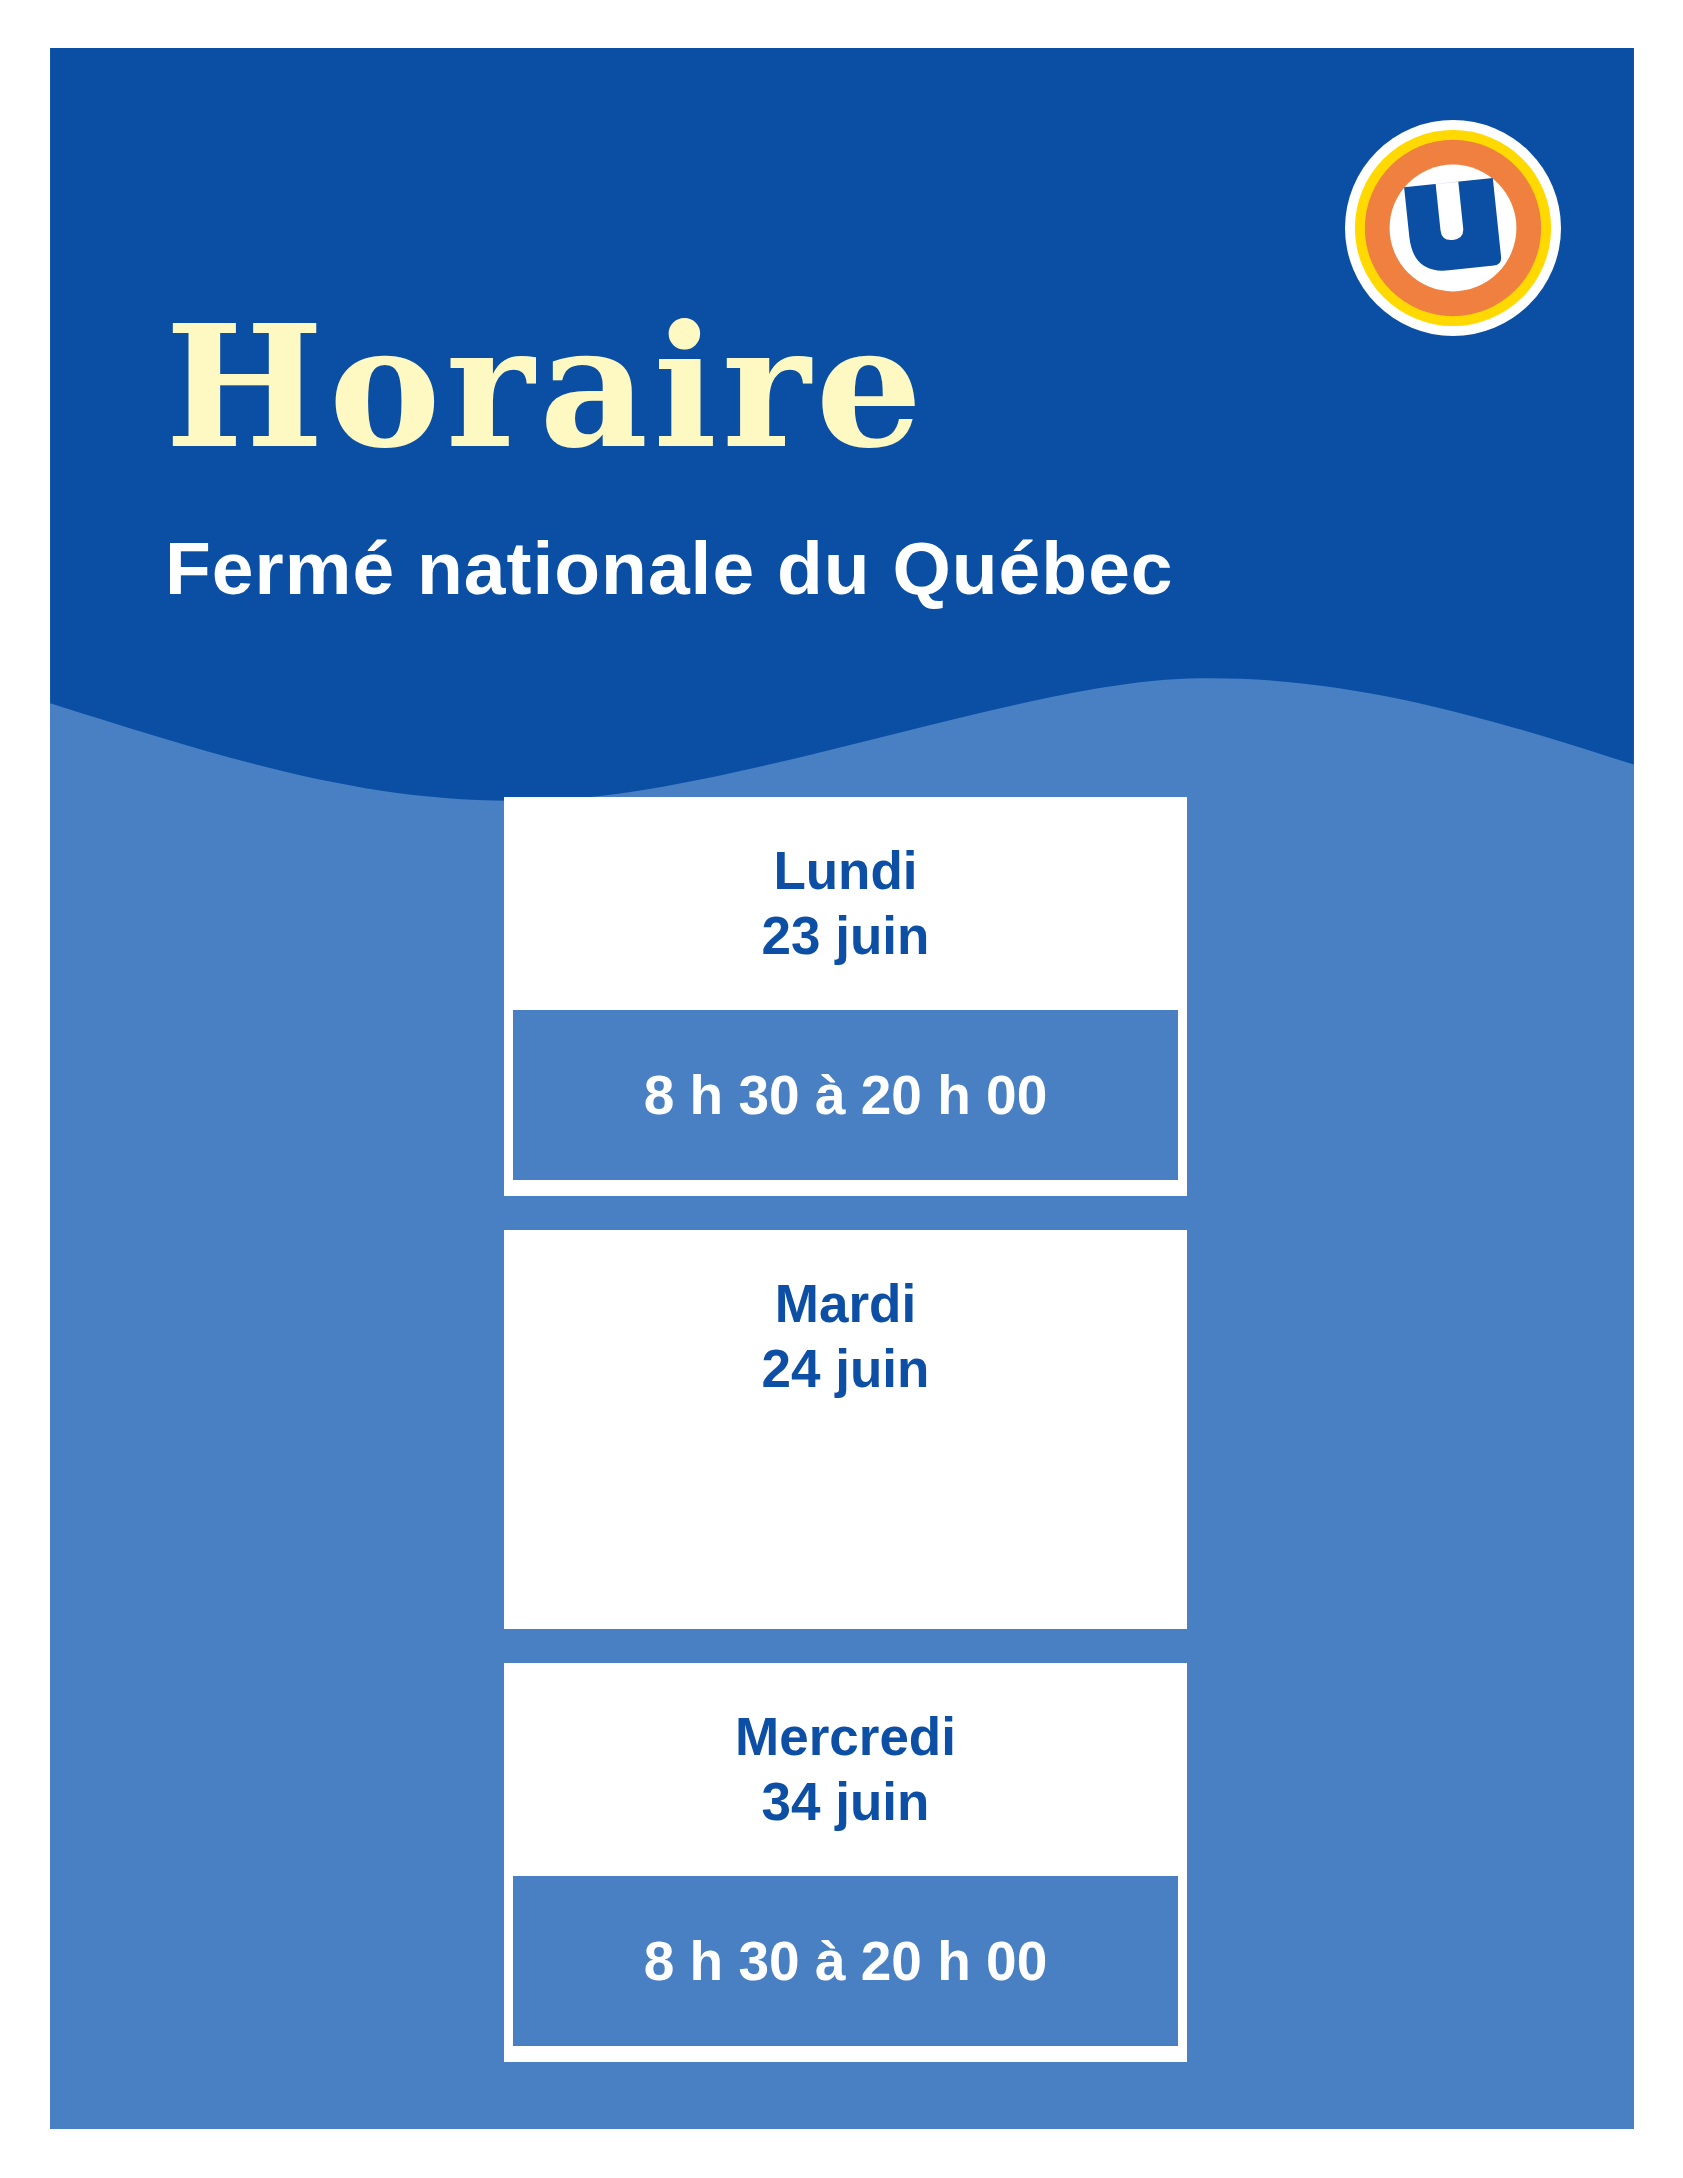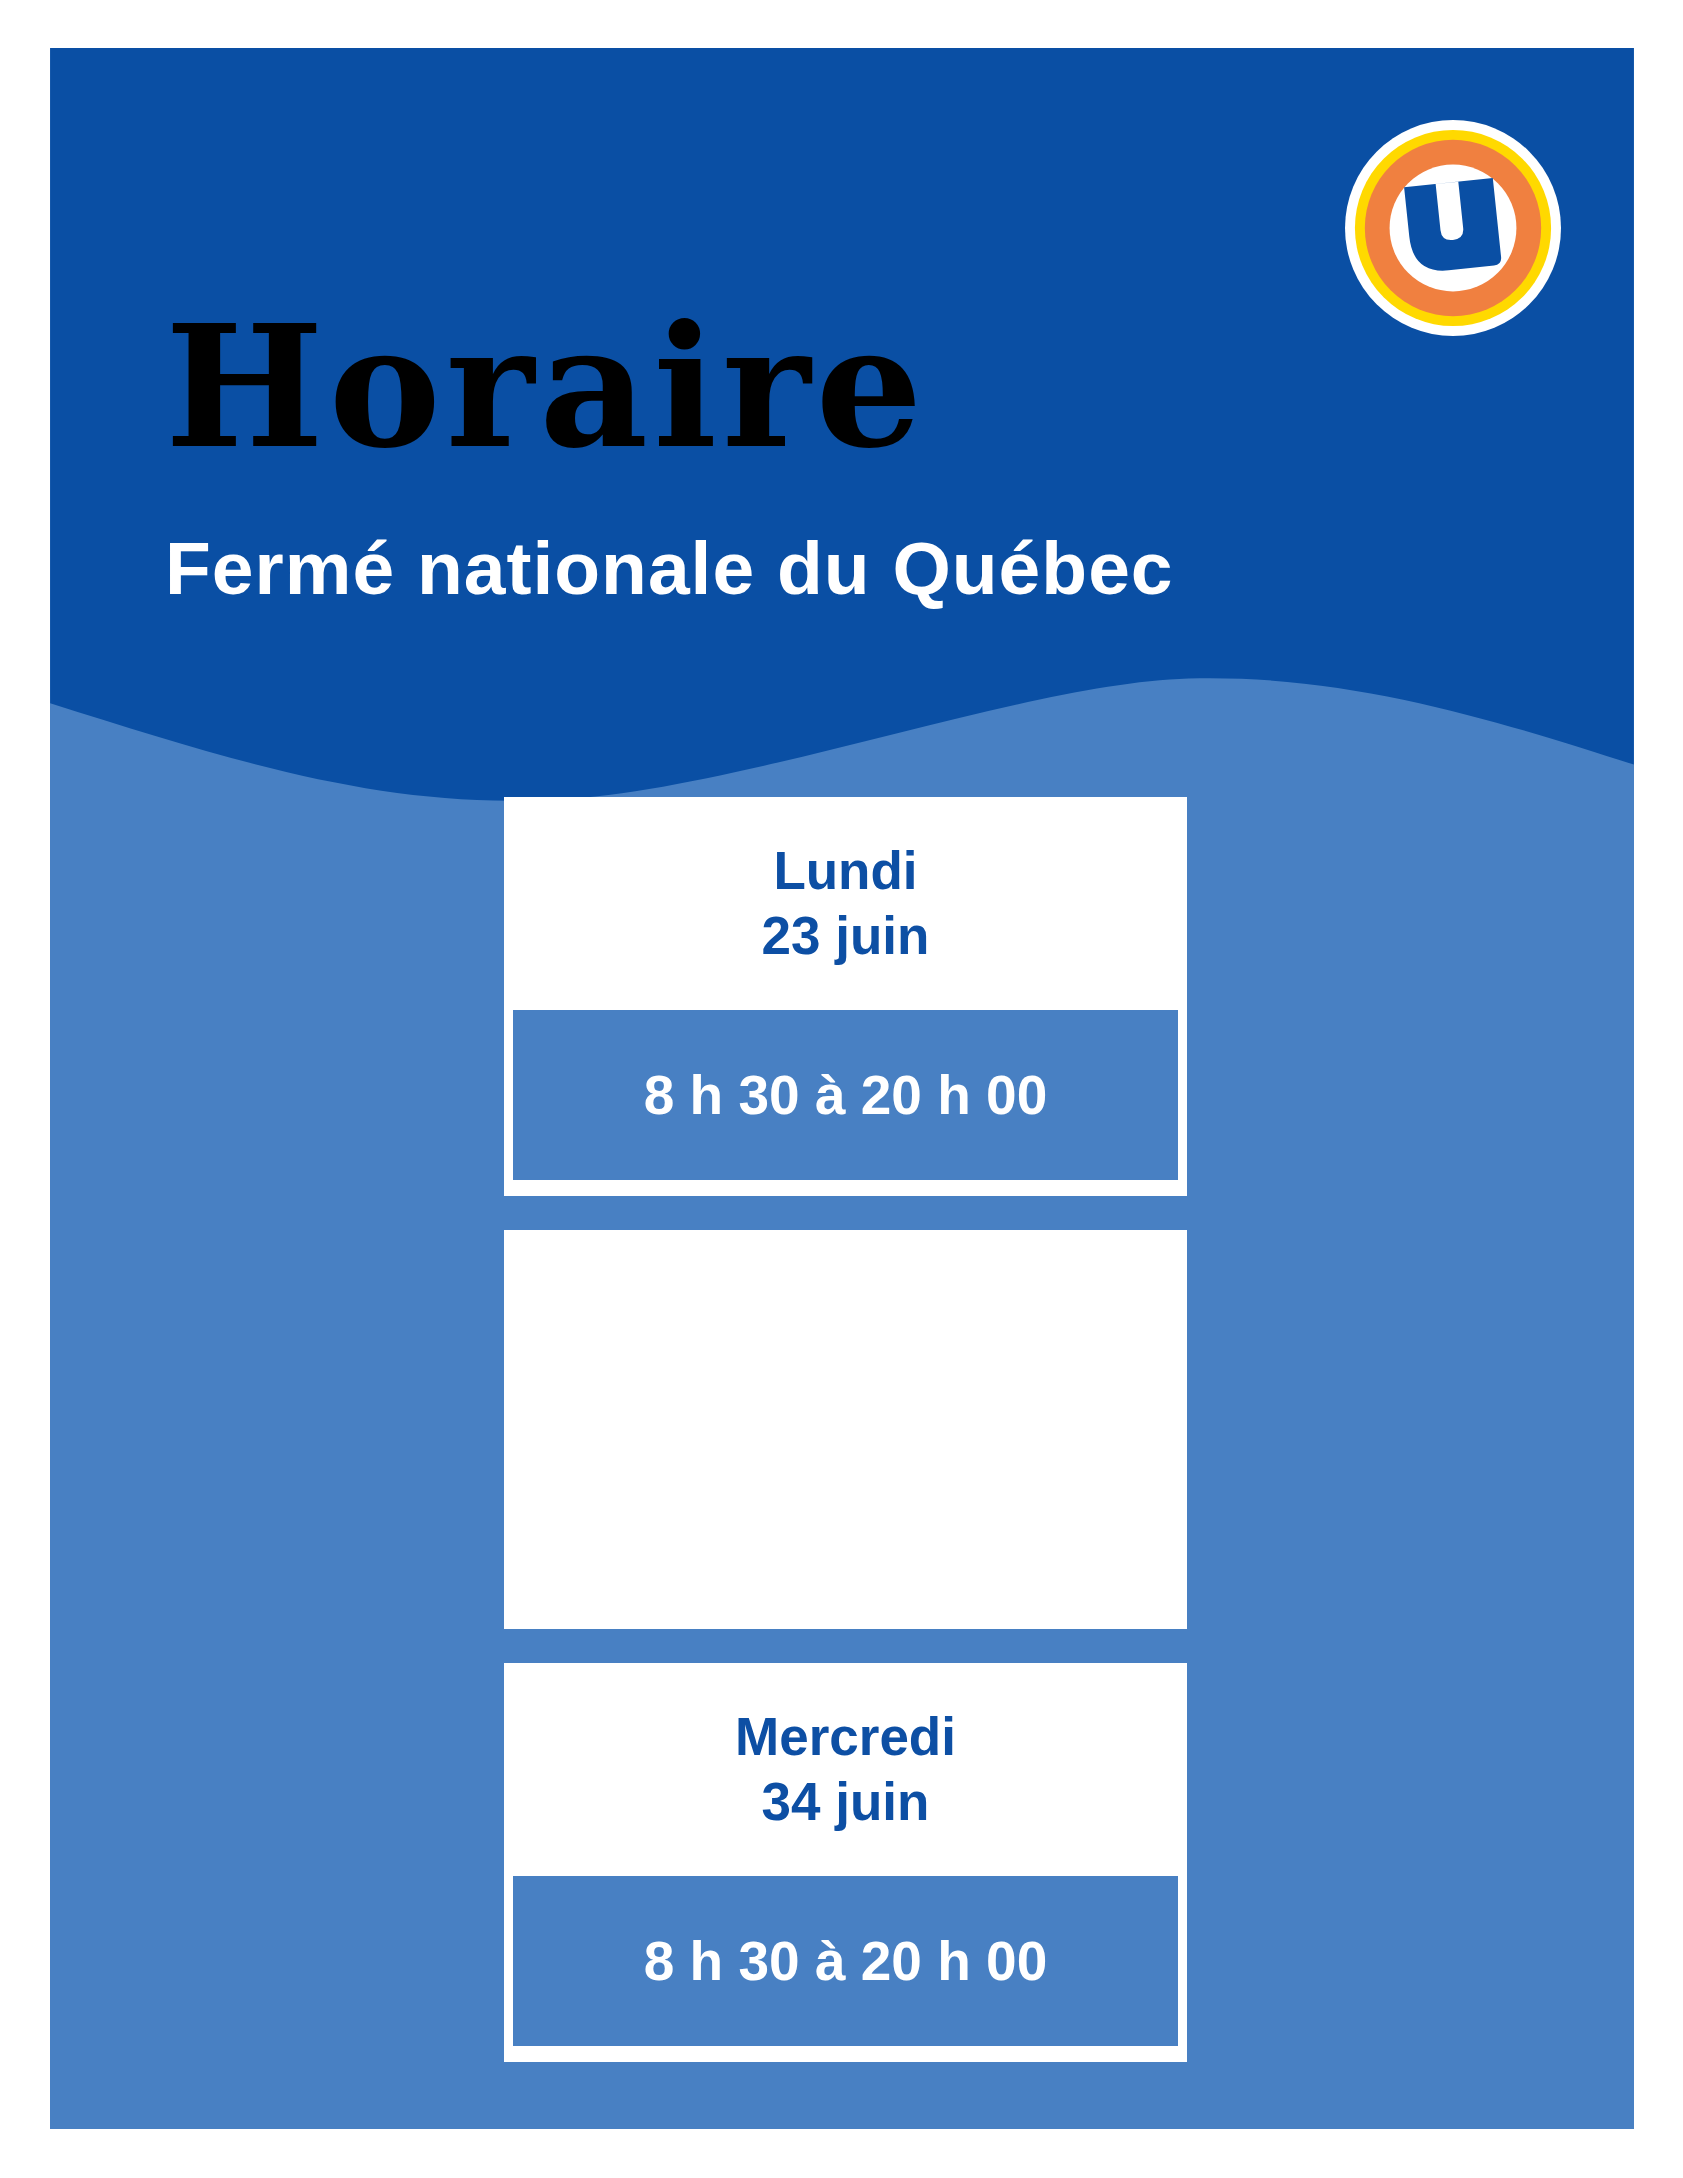--- a/index.html
+++ b/index.html
@@ -11,21 +11,21 @@
   }
   .poster {
     position: absolute; left: 50px; top: 48px;
     width: 1584px; height: 2081px;
     background: #4880C3;
     overflow: hidden;
   }
   .wave { position: absolute; left: 0; top: 0; display: block; }
   .title {
     position: absolute; left: 115px; top: 255px; margin: 0;
-    color: #000000;
+    color: #fef9c3;
     font-family: "DejaVu Serif", serif;
     font-weight: 700;
     font-size: 168px; line-height: 1; letter-spacing: 5px;
     white-space: nowrap;
   }
   .subtitle {
     position: absolute; left: 115px; top: 483px; margin: 0;
     color: #ffffff;
     font-weight: 700;
     font-size: 75px; line-height: 1; letter-spacing: 1px;
@@ -98,20 +98,24 @@
 
     <section class="card">
       <div class="card-day">
         <span>Lundi</span>
         <span>23 juin</span>
       </div>
       <div class="card-hours">8 h 30 à 20 h 00</div>
     </section>
 
     <section class="card">
+      <div class="card-day">
+        <span>Mardi</span>
+        <span>24 juin</span>
+      </div>
     </section>
 
     <section class="card">
       <div class="card-day">
         <span>Mercredi</span>
         <span>34 juin</span>
       </div>
       <div class="card-hours">8 h 30 à 20 h 00</div>
     </section>
 

